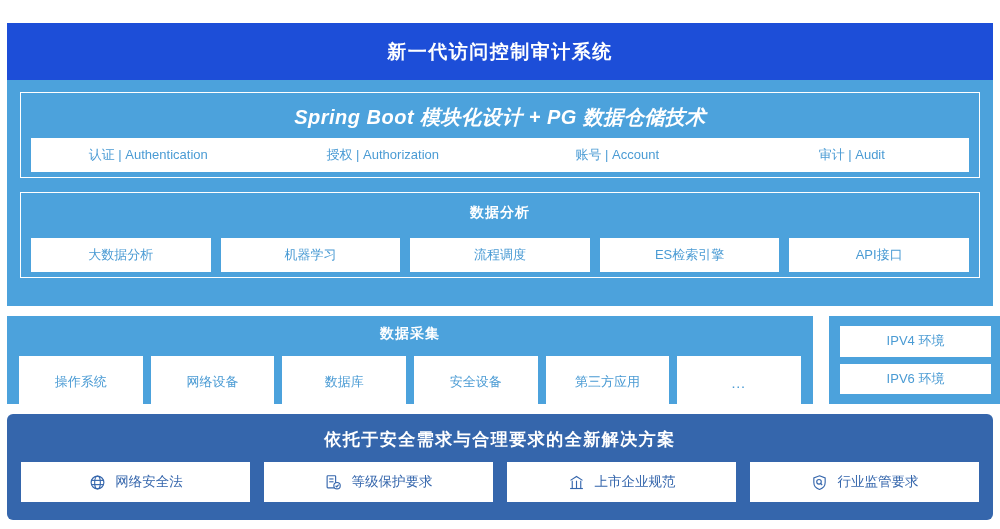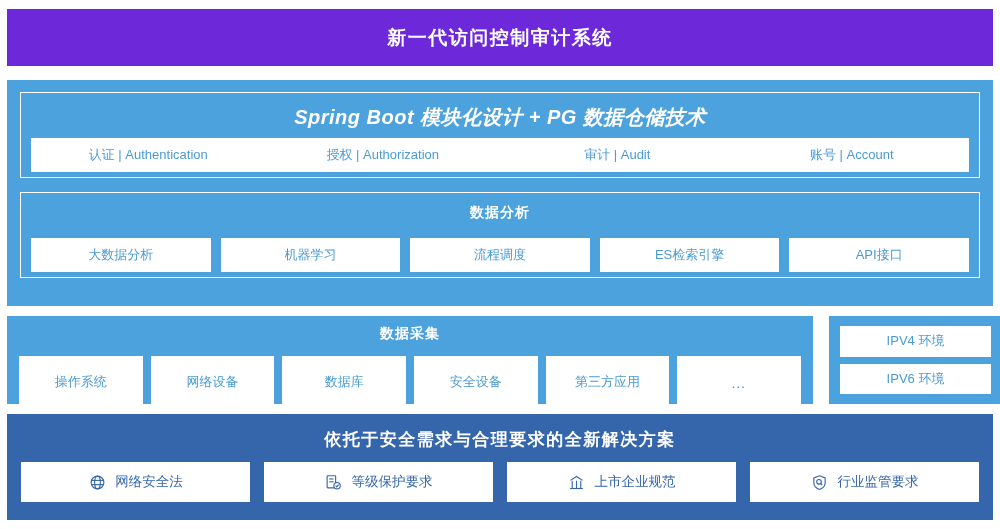--- a/index.html
+++ b/index.html
@@ -18,24 +18,24 @@
     width: 1000px;
     height: 529px;
     background: #ffffff;
     box-sizing: border-box;
   }
 
   
   .header {
     position: absolute;
     left: 7px;
-    top: 9px;
+    top: 23px;
     width: 986px;
     height: 57px;
-    background: #6d28d9;
+    background: #1d4ed8;
     display: flex;
     align-items: center;
     justify-content: center;
   }
   .header-title {
     color: #ffffff;
     font-size: 19px;
     font-weight: bold;
     letter-spacing: 1.5px;
   }
@@ -44,20 +44,21 @@
   .panel {
     position: absolute;
     box-sizing: border-box;
     background: #4ca2dc;
   }
   .panel-mid {
     background: #4ca2dc;
   }
   .panel-dark {
     background: #3566ac;
+    border-radius: 6px;
   }
 
   
   .group {
     position: absolute;
     box-sizing: border-box;
     border: 1px solid #ffffff;
     background: transparent;
     padding-left: 44px;
   }
@@ -219,22 +220,22 @@
   </div>
 
   <div class="panel" id="sec-spring">
 
     <div class="group" id="grp-spring">
       <div class="group-title italic">Spring Boot 模块化设计 + PG 数据仓储技术</div>
     </div>
     <div class="chips" id="chips-spring">
       <div class="chip">认证 | Authentication</div>
       <div class="chip">授权 | Authorization</div>
+      <div class="chip">账号 | Account</div>
       <div class="chip">审计 | Audit</div>
-      <div class="chip">账号 | Account</div>
     </div>
 
     <div class="group" id="grp-analysis">
       <div class="group-title plain">数据分析</div>
     </div>
     <div class="chips" id="chips-analysis">
       <div class="chip">大数据分析</div>
       <div class="chip">机器学习</div>
       <div class="chip">流程调度</div>
       <div class="chip">ES检索引擎</div>

